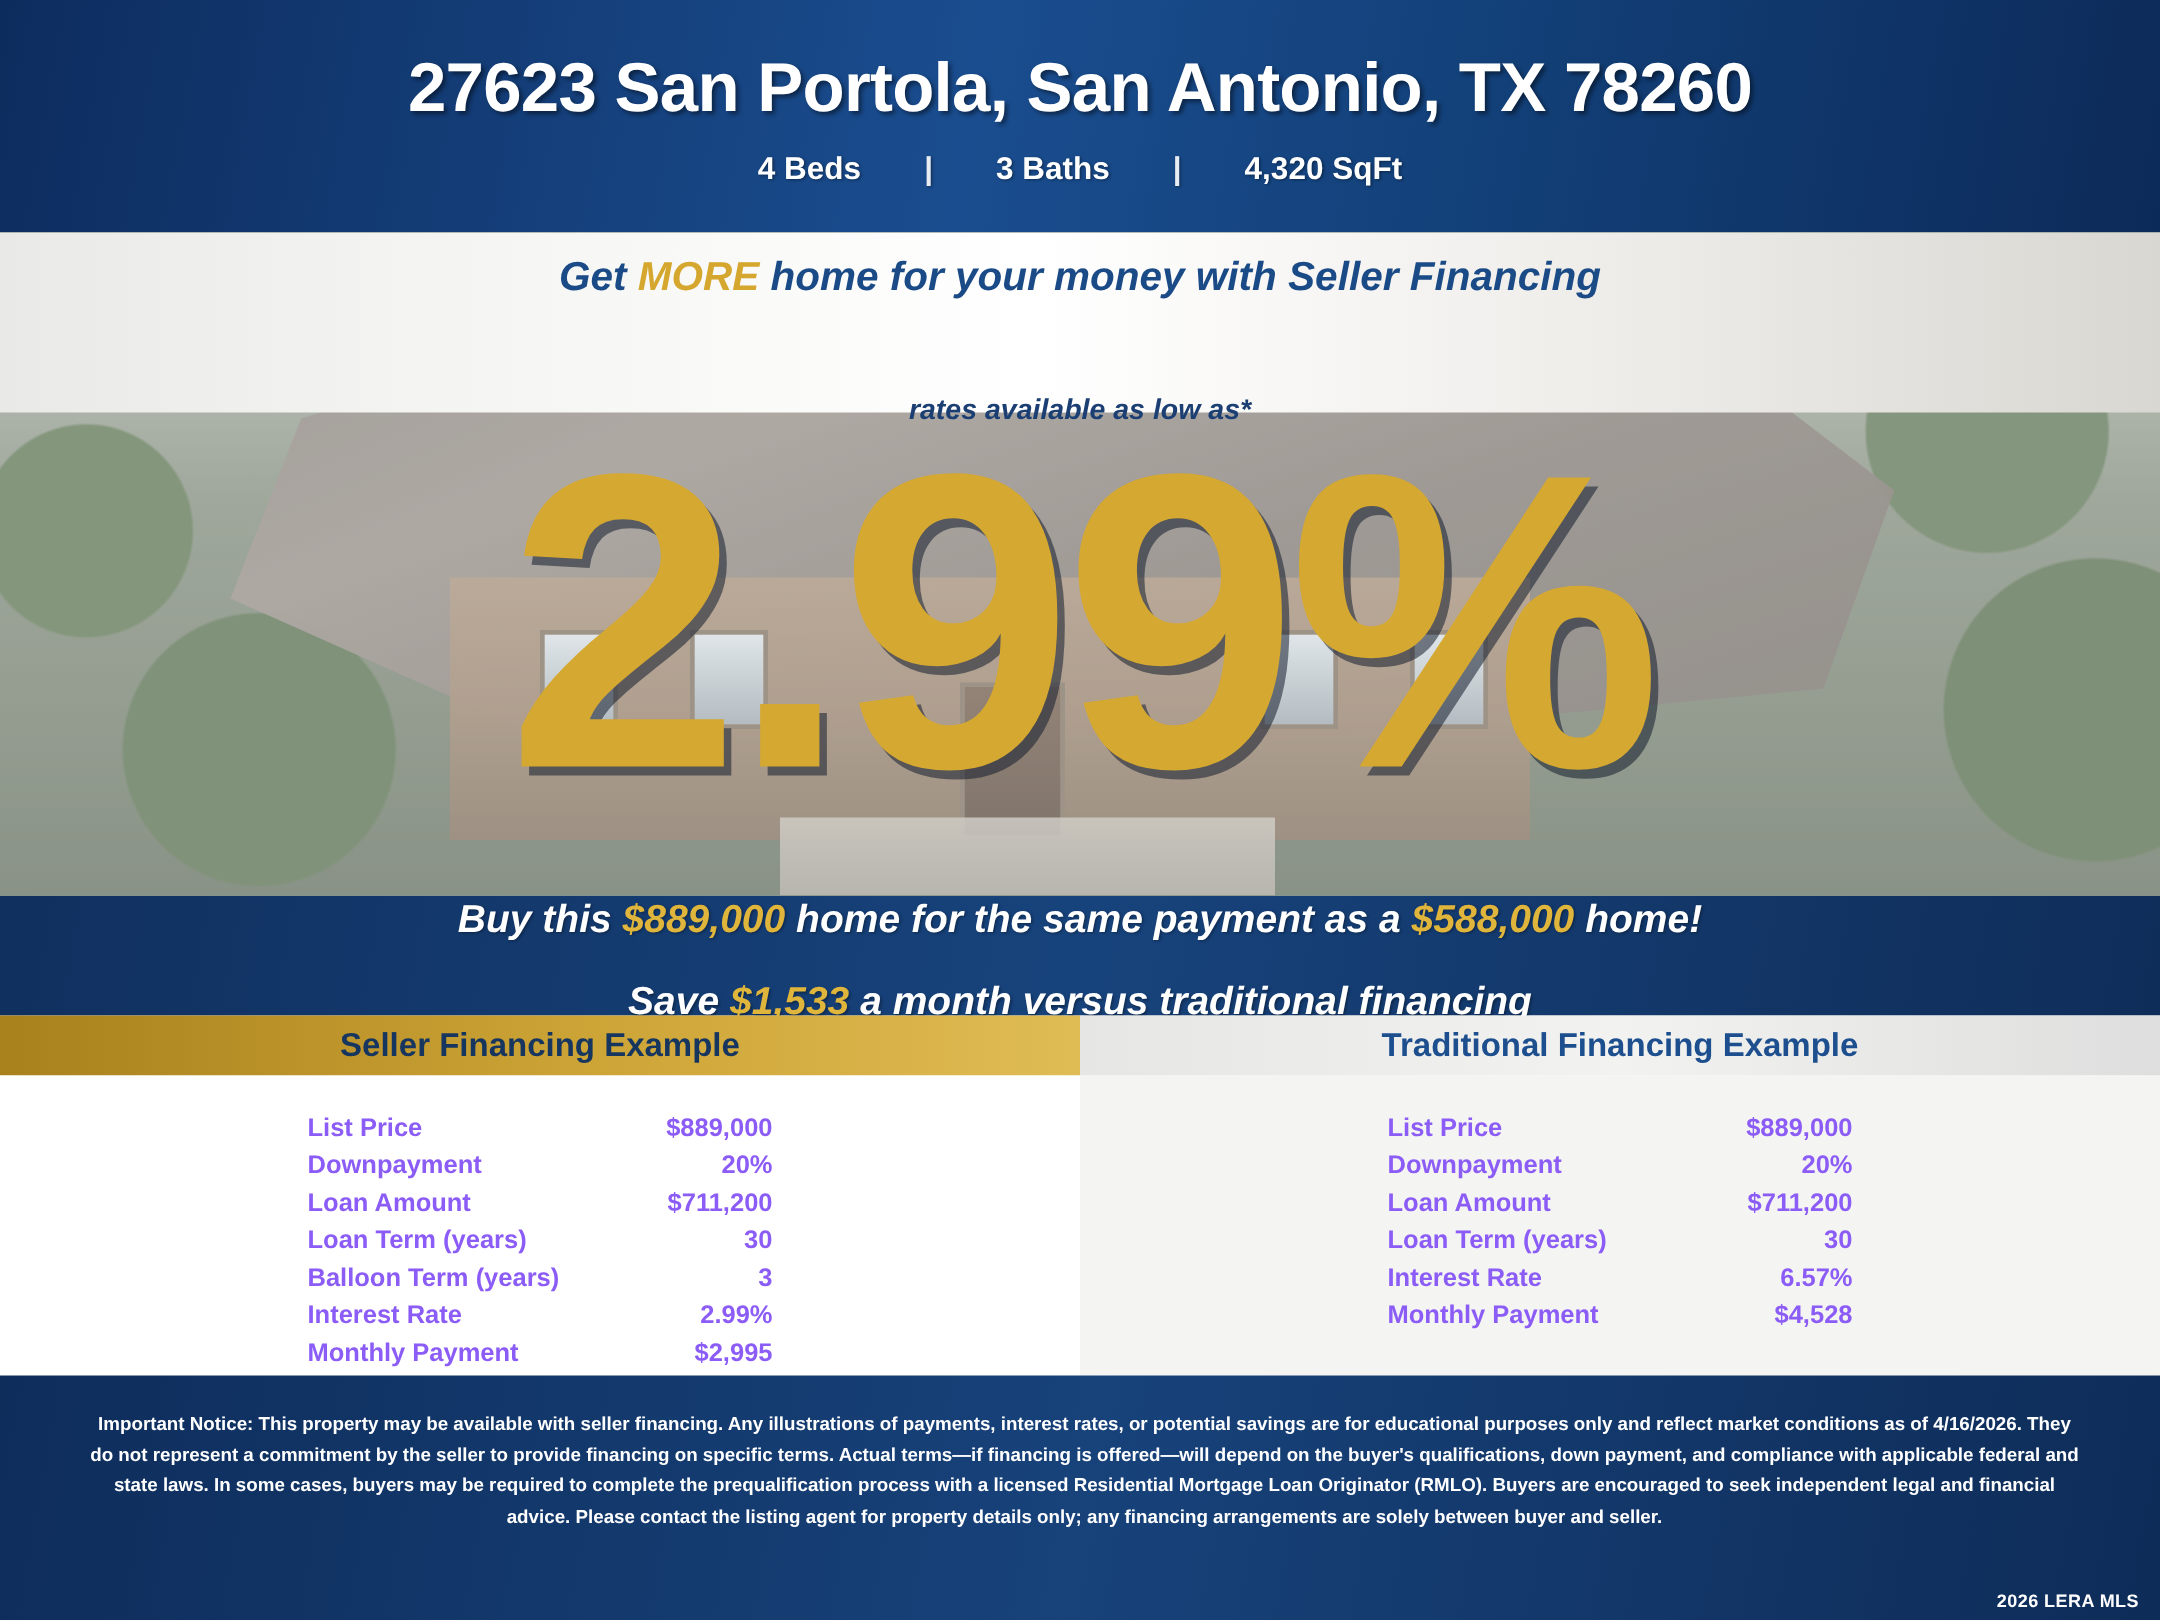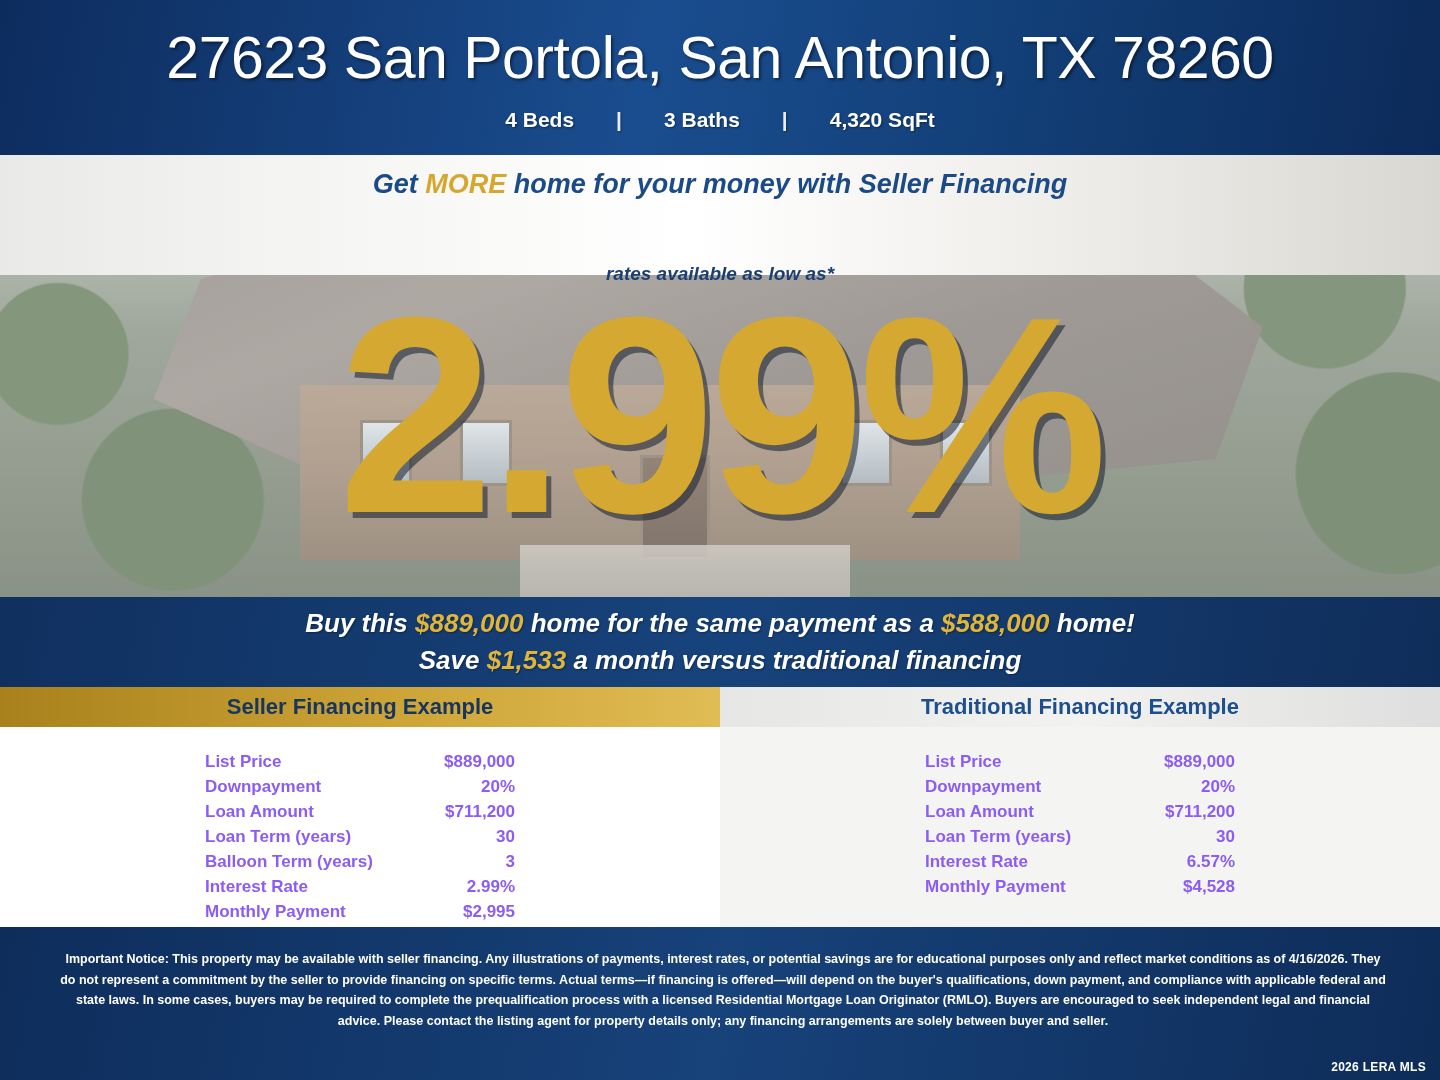--- a/index.html
+++ b/index.html
@@ -24,22 +24,22 @@
     height: 155px;
     background: linear-gradient(100deg, #0d2c5e 0%, #1a4d8f 45%, #123f77 70%, #0c2a59 100%);
     display: flex;
     flex-direction: column;
     align-items: center;
     justify-content: center;
     color: #ffffff;
     flex: 0 0 auto;
   }
   .header-title {
-    font-size: 59px;
-    font-weight: normal;
+    font-size: 46px;
+    font-weight: bold;
     letter-spacing: -0.5px;
     text-shadow: 2px 2px 3px rgba(0,0,0,0.45);
     white-space: nowrap;
   }
   .header-specs {
     margin-top: 16px;
     font-size: 21px;
     font-weight: bold;
     display: flex;
     align-items: center;
@@ -143,28 +143,27 @@
     font-weight: bold;
     color: #d5a831;
     letter-spacing: -6px;
     line-height: 1;
     text-shadow: 5px 6px 0px rgba(20,30,45,0.55);
   }
 
   
   .savings {
     flex: 0 0 auto;
-    height: 90px;
+    height: 80px;
     background: linear-gradient(100deg, #10305f 0%, #17437c 50%, #0f2d59 100%);
     color: #ffffff;
     display: flex;
     flex-direction: column;
     align-items: center;
-    justify-content: center;
-    gap: 6px;
+    gap: 24px;
   }
   .savings-line {
     font-size: 26px;
     font-weight: bold;
     font-style: italic;
     white-space: nowrap;
     text-shadow: 1px 1px 2px rgba(0,0,0,0.35);
   }
   .savings-line .gold { color: #e0b53c; }
 

